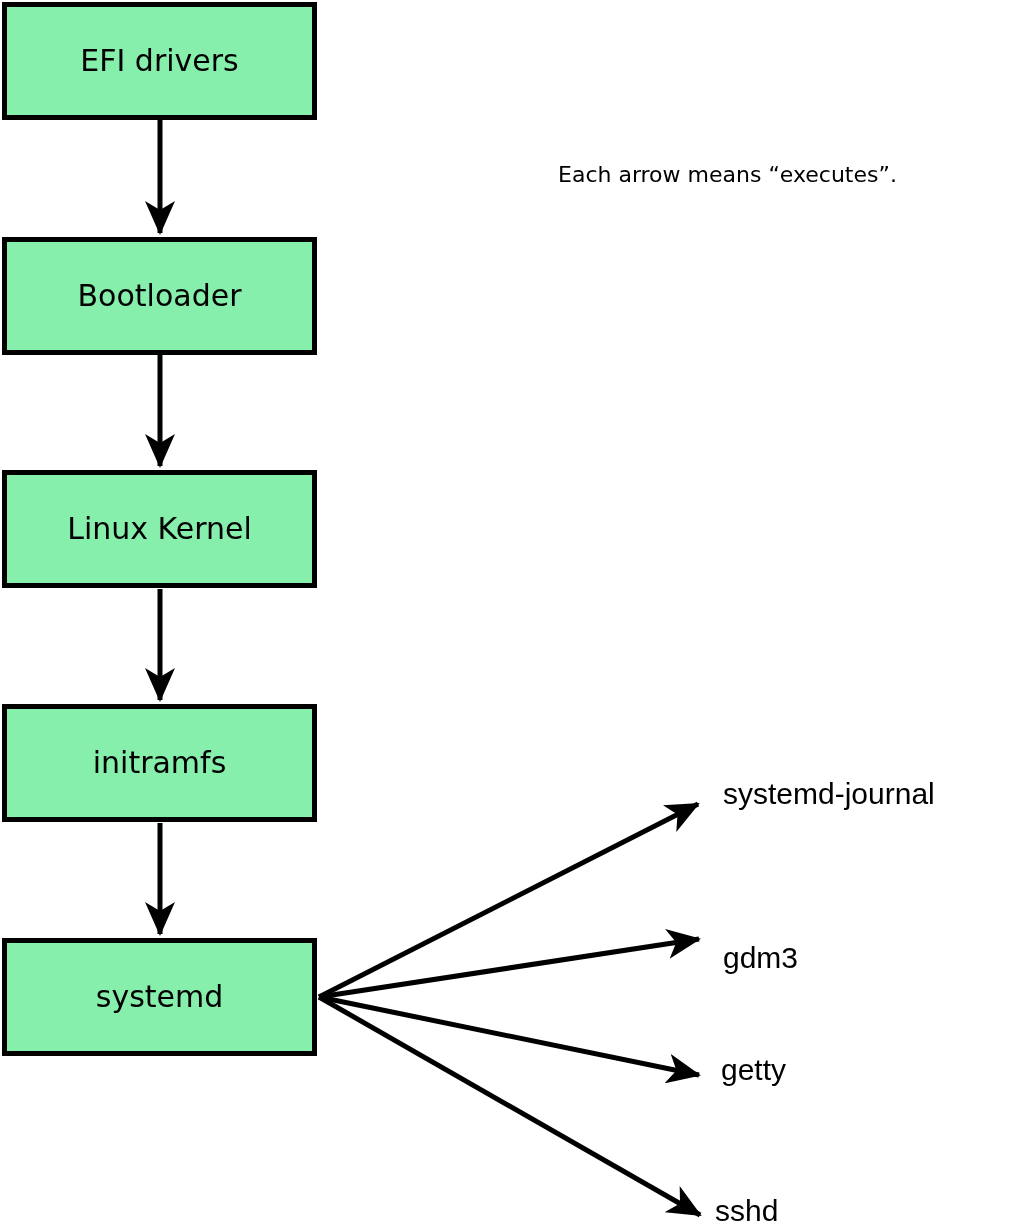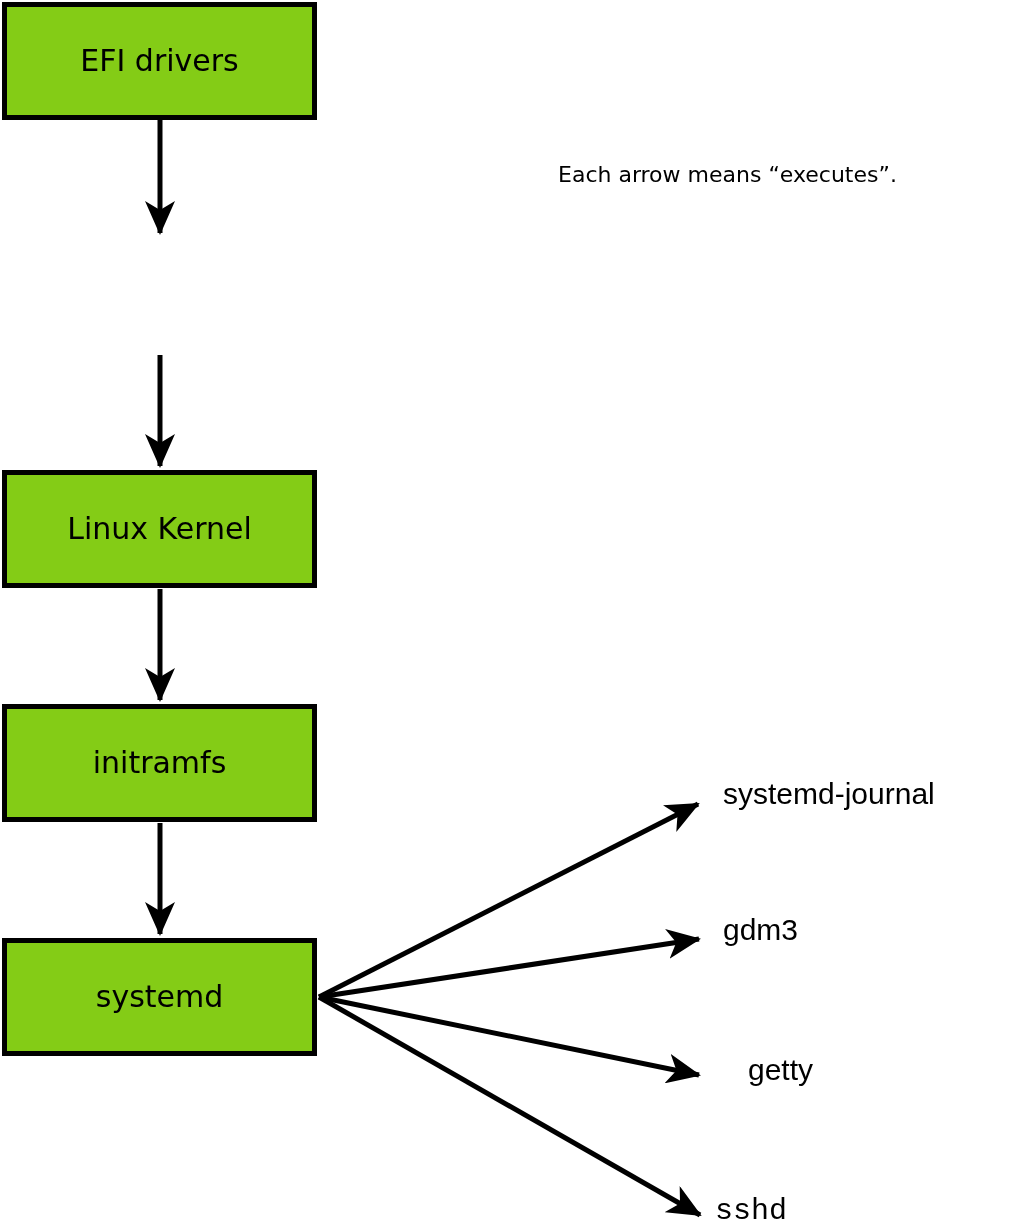--- a/index.html
+++ b/index.html
@@ -23,21 +23,21 @@
     width: 1023px;
     height: 1230px;
   }
   .node {
     position: absolute;
     left: 2px;
     width: 315px;
     height: 118px;
     box-sizing: border-box;
     border: 5px solid #000000;
-    background: #84cc16;
+    background: #86efac;
     display: flex;
     align-items: center;
     justify-content: center;
     font-size: 30px;
     line-height: 1.2;
   }
   .node-efi        { top: 2px; }
   .node-bootloader { top: 237px; }
   .node-kernel     { top: 470px; }
   .node-initramfs  { top: 704px; }
@@ -52,26 +52,26 @@
     white-space: nowrap;
   }
   .proc-label {
     position: absolute;
     font-family: Liberation Sans, sans-serif;
     font-size: 30px;
     line-height: 1.2;
     white-space: nowrap;
   }
   .proc-journal { left: 723px; top: 776px; }
-  .proc-gdm3    { left: 723px; top: 912px; }
-  .proc-getty   { left: 721px; top: 1052px; margin-left: 27px; }
+  .proc-gdm3    { left: 723px; top: 940px; }
+  .proc-getty   { left: 721px; top: 1052px; }
   .proc-sshd    {
     left: 715px;
     top: 1193px;
-    font-family: Liberation Mono, monospace;
+    font-family: Liberation Sans, sans-serif;
   }
 </style>
 </head>
 <body>
 
 <div class="canvas">
 
   <svg class="arrows-layer" width="1023" height="1230" viewBox="0 0 1023 1230" xmlns="http://www.w3.org/2000/svg">
     <defs>
       <marker id="dart" markerUnits="userSpaceOnUse" markerWidth="34" markerHeight="30" refX="32" refY="15" orient="auto">
@@ -86,20 +86,23 @@
 
     <line x1="319" y1="997" x2="698" y2="804" stroke="#000000" stroke-width="5" marker-end="url(#dart)"></line>
     <line x1="319" y1="997" x2="699" y2="939" stroke="#000000" stroke-width="5" marker-end="url(#dart)"></line>
     <line x1="319" y1="997" x2="699" y2="1075" stroke="#000000" stroke-width="5" marker-end="url(#dart)"></line>
     <line x1="319" y1="997" x2="700" y2="1215" stroke="#000000" stroke-width="5" marker-end="url(#dart)"></line>
   </svg>
 
   <div class="node node-efi">
     <span>EFI drivers</span>
   </div>
+  <div class="node node-bootloader">
+    <span>Bootloader</span>
+  </div>
   <div class="node node-initramfs">
     <span>initramfs</span>
   </div>
   <div class="node node-kernel">
     <span>Linux Kernel</span>
   </div>
   <div class="node node-systemd">
     <span>systemd</span>
   </div>
 

